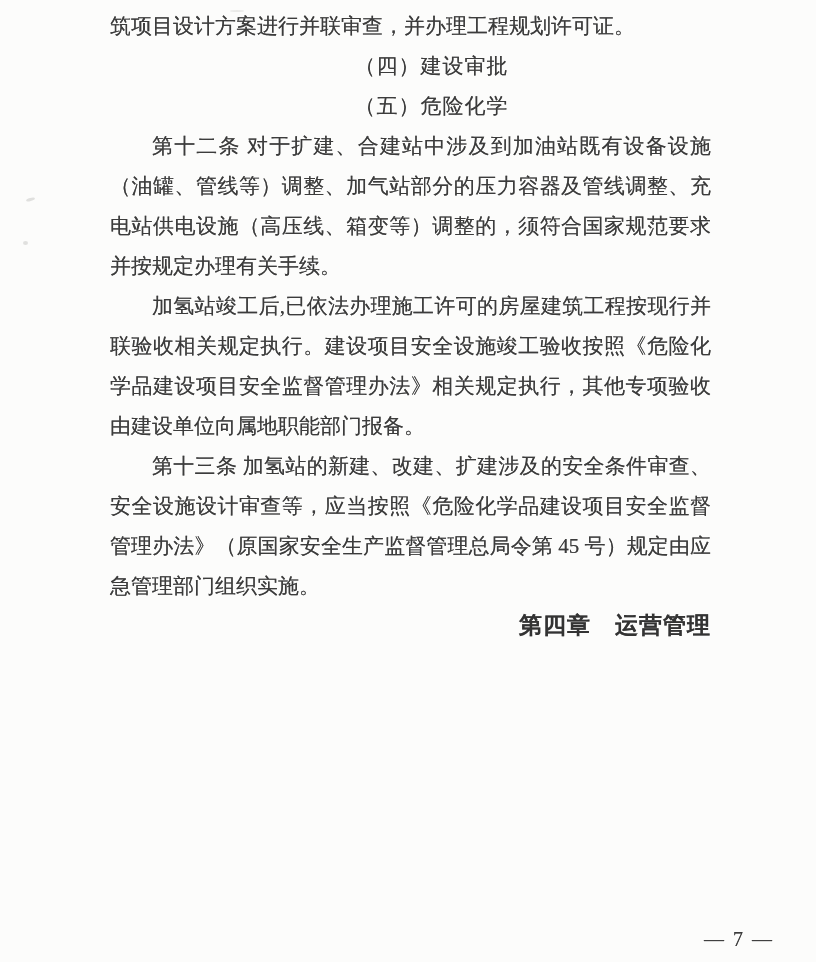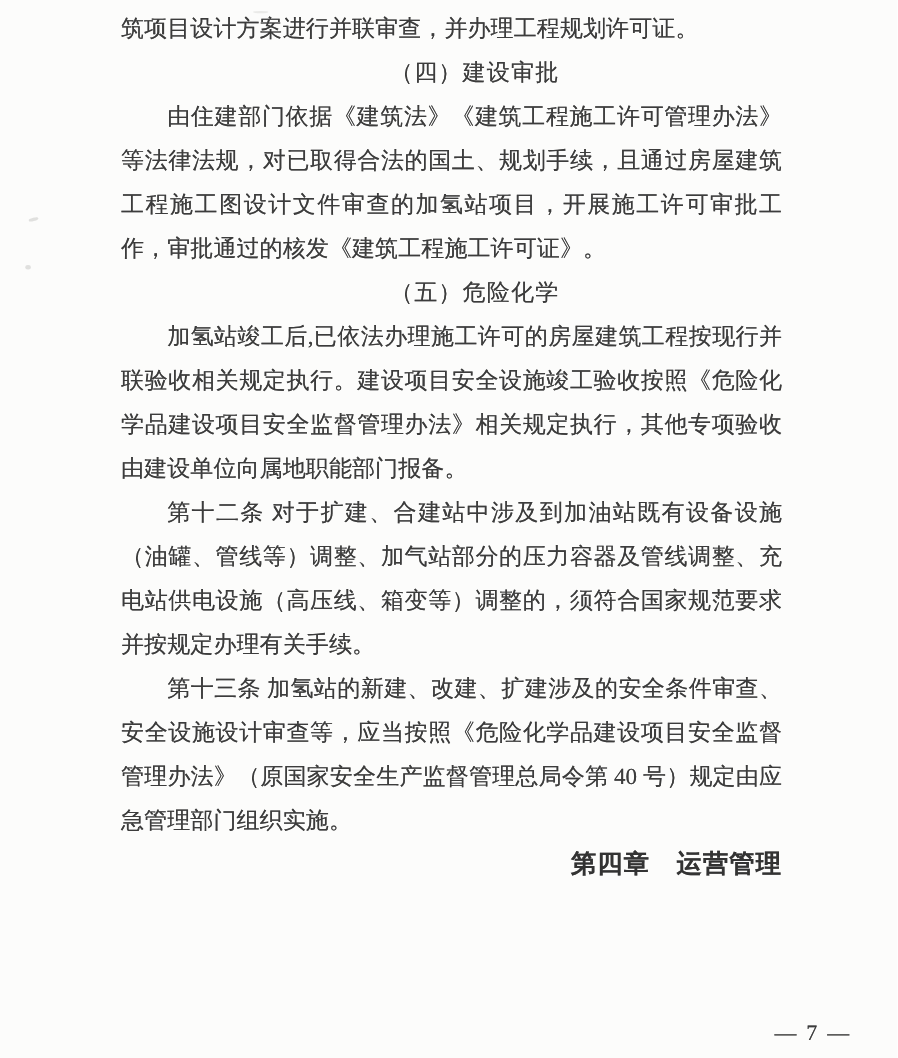--- a/index.html
+++ b/index.html
@@ -67,24 +67,23 @@
   .artifact.a2 { left: 23px; top: 241px; width: 5px; height: 4px; }
   .artifact.a3 { left: 230px; top: 10px; width: 14px; height: 2px; opacity: 0.35; }
 </style>
 </head>
 <body>
 
 <div class="page">
   <div class="text-block" id="text-block">
       <p class="para continuation">筑项目设计方案进行并联审查，并办理工程规划许可证。</p>
       <p class="para subheading">（四）建设审批</p>
-      <p class="para body">由住建部门依据《建筑法》《建筑工程施工许可管理办法》等法律法规，对已取得合法的国土、规划手续，且通过房屋建筑工程施工图设计文件审查的加氢站项目，开展施工许可审批工作，审批通过的核发《建筑工程施工许可证》。</p>
       <p class="para subheading">（五）危险化学</p>
+      <p class="para body">第十二条 对于扩建、合建站中涉及到加油站既有设备设施（油罐、管线等）调整、加气站部分的压力容器及管线调整、充电站供电设施（高压线、箱变等）调整的，须符合国家规范要求并按规定办理有关手续。</p>
       <p class="para body">加氢站竣工后,已依法办理施工许可的房屋建筑工程按现行并联验收相关规定执行。建设项目安全设施竣工验收按照《危险化学品建设项目安全监督管理办法》相关规定执行，其他专项验收由建设单位向属地职能部门报备。</p>
-      <p class="para body">第十二条 对于扩建、合建站中涉及到加油站既有设备设施（油罐、管线等）调整、加气站部分的压力容器及管线调整、充电站供电设施（高压线、箱变等）调整的，须符合国家规范要求并按规定办理有关手续。</p>
-      <p class="para body">第十三条 加氢站的新建、改建、扩建涉及的安全条件审查、安全设施设计审查等，应当按照《危险化学品建设项目安全监督管理办法》（原国家安全生产监督管理总局令第 40 号）规定由应急管理部门组织实施。</p>
+      <p class="para body">第十三条 加氢站的新建、改建、扩建涉及的安全条件审查、安全设施设计审查等，应当按照《危险化学品建设项目安全监督管理办法》（原国家安全生产监督管理总局令第 45 号）规定由应急管理部门组织实施。</p>
       <p class="para chapter">第四章　运营管理</p>
     </div>
   <div class="footer">— 7 —</div>
   <div class="artifact a1"></div>
   <div class="artifact a2"></div>
   <div class="artifact a3"></div>
 </div>
 
 </body></html>

